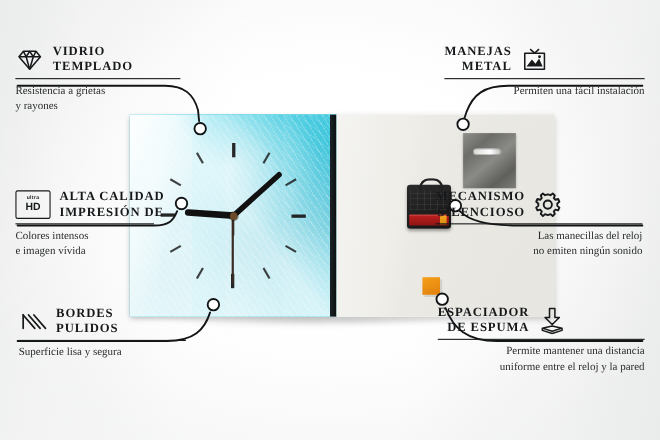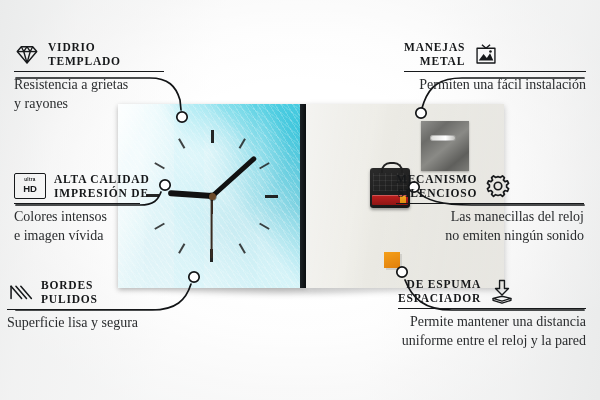--- a/index.html
+++ b/index.html
@@ -106,30 +106,30 @@
   .titlewrap{display:flex;flex-direction:column;}
   .callout .title{
     font-family:"Liberation Serif", serif;
     font-weight:700;font-size:11.5px;letter-spacing:.8px;color:#16181a;
     line-height:1.22;text-transform:uppercase;white-space:nowrap;
   }
   .callout.right .title{text-align:right;}
   .callout .rule{height:1.4px;background:#17191b;margin-top:3px;}
   .callout .desc{
     font-family:"Liberation Serif", serif;
-    font-size:14px;color:#2a2c2e;line-height:1.35;margin-top:4px;white-space:nowrap;
+    font-size:10px;color:#2a2c2e;line-height:1.35;margin-top:4px;white-space:nowrap;
   }
   .callout.right .desc{text-align:right;}
   .ico{width:26px;height:26px;flex:0 0 26px;display:block;}
   .ico svg{display:block;width:26px;height:26px;}
 
   
   #c-vidrio   {left:14px; top:40px;  width:180px;}
   #c-impresion{left:14px; top:172px; width:186px;}
-  #c-bordes   {left:7px; top:278px; width:186px;}
+  #c-bordes   {left:17px; top:278px; width:186px;}
   #c-manejas  {left:404px;top:40px;  width:182px;}
   #c-mecanismo{left:396px;top:172px; width:188px;}
   #c-espaciador{left:398px;top:277px;width:188px;}
 
   .hd-box{width:30px;height:24px;border:1.6px solid #17191b;border-radius:2px;
     display:flex;flex-direction:column;align-items:center;justify-content:center;flex:0 0 30px;}
   .hd-box .ul{font-family:"Liberation Sans",sans-serif;font-size:4.6px;font-weight:700;letter-spacing:.3px;line-height:1;color:#17191b;}
   .hd-box .hd{font-family:"Liberation Sans",sans-serif;font-size:9.5px;font-weight:700;line-height:1;color:#17191b;margin-top:1px;}
 </style>
 </head>
@@ -330,22 +330,22 @@
       </span>
     </div>
     <div class="rule" style="width:188px;margin-left:auto"></div>
     <div class="desc">Las manecillas del reloj</div>
     <div class="desc" style="margin-top:0">no emiten ningún sonido</div>
   </div>
 
   <div class="callout right" id="c-espaciador">
     <div class="head">
       <div class="titlewrap" style="align-items:flex-end">
+        <span class="title">ESPACIADOR</span>
         <span class="title">DE ESPUMA</span>
-        <span class="title">ESPACIADOR</span>
       </div>
       <span class="ico">
         <svg viewBox="0 0 32 32">
             <g fill="none" stroke="#17191b" stroke-width="1.7" stroke-linejoin="round">
           <path d="M13 3 H19 V13 H24 L16 21 L8 13 H13 Z"></path>
           <path d="M16 22.5 L27 25 L16 28.5 L5 25 Z"></path>
           <path d="M5 25 v2.5 L16 31 l11-3.5 V25"></path>
         </g>
           </svg>
       </span>

